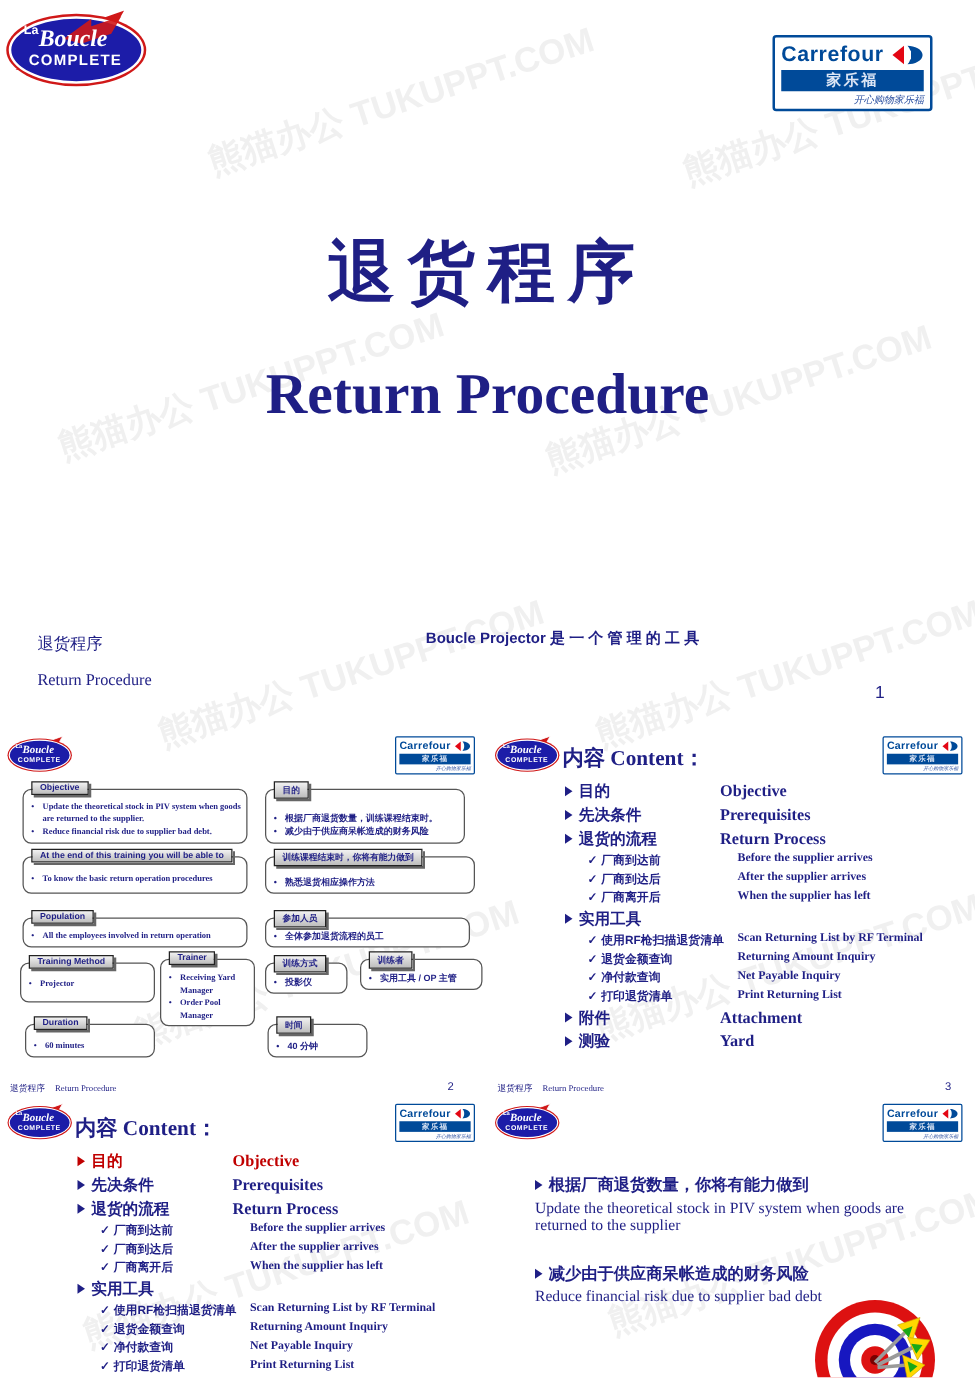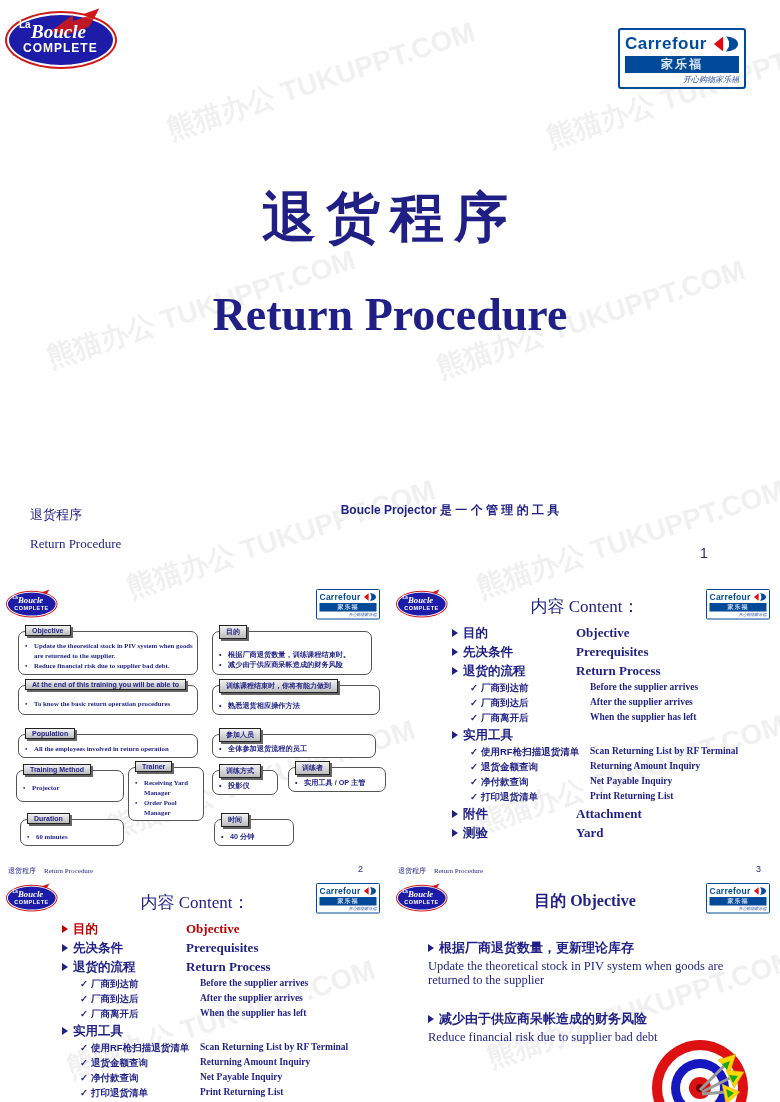--- a/index.html
+++ b/index.html
@@ -57,22 +57,22 @@
       border:1px solid #555;border-radius:7px;background:#fff;padding:9px 3px 3px 6px;}
   .tbul{display:flex;font-size:6.8px;font-weight:bold;color:#1f1f85;line-height:1.45;
       font-family:"Liberation Serif",serif;}
   .tbul .mk{flex:0 0 9px;}
   .tbox.cnbox .tbul{font-family:"Liberation Sans",sans-serif;font-size:7.2px;}
   .minifoot{position:absolute;font-size:7px;color:#1f1f85;}
   .minifoot .fe{margin-left:8px;font-family:"Liberation Serif",serif;}
   .minipage{position:absolute;font-size:9px;}
 
   
-  .ctitle{position:absolute;left:60px;width:270px;text-align:center;top:10px;
-      font-size:17px;font-weight:normal;font-family:"Liberation Serif",serif;}
+  .ctitle{position:absolute;left:60px;width:270px;text-align:left;top:10px;
+      font-size:17px;font-weight:bold;font-family:"Liberation Serif",serif;}
   .clist{position:absolute;left:0;top:40px;width:390px;}
   .crow{position:relative;margin-bottom:4px;}
   .crow .en{position:absolute;top:0;font-weight:bold;font-family:"Liberation Serif",serif;}
   .crow.l1{padding-left:62px;font-size:12.5px;font-weight:bold;height:15px;}
   .crow.l1 .en{left:186px;font-size:13px;}
   .crow.l2{padding-left:80px;font-size:9.5px;font-weight:bold;height:11px;margin-bottom:4px;}
   .crow.l2 .en{left:200px;font-size:9.5px;}
   .tri{display:inline-block;width:0;height:0;border-top:4px solid transparent;
       border-bottom:4px solid transparent;border-left:6px solid #1f1f85;margin-right:5px;}
   .l2 .ck{margin-right:3px;font-weight:bold;}
@@ -415,25 +415,24 @@
             <polygon points="1,10 11,2 11,18" fill="#e30613"></polygon>
             <path d="M14,2 C20,2 27,5 27,10 C27,15 20,18 14,18 C18,14 18,6 14,2 Z" fill="#004a99"></path>
           </svg>
         </div>
       <div class="cf-bar">
           <span>家乐福</span>
         </div>
       <div class="cf-script">开心购物家乐福</div>
     </div>
 
-    <div class="s5title">目的  Objective</div>
 
     <div class="s5pts">
       <div class="s5p">
-        <div class="cn"><span class="tri"></span><span>根据厂商退货数量，更新理论库存</span></div>
+        <div class="cn"><span class="tri"></span><span>根据厂商退货数量，你将有能力做到</span></div>
         <div class="en">Update the theoretical stock in PIV  system  when goods  are returned to the supplier</div>
       </div>
       <div class="s5p">
         <div class="cn"><span class="tri"></span><span>减少由于供应商呆帐造成的财务风险</span></div>
         <div class="en">Reduce financial risk  due to supplier bad debt</div>
       </div>
     </div>
 
     <div class="dart" style="left:262px;top:163px">
       <div class="ring r1"></div>

